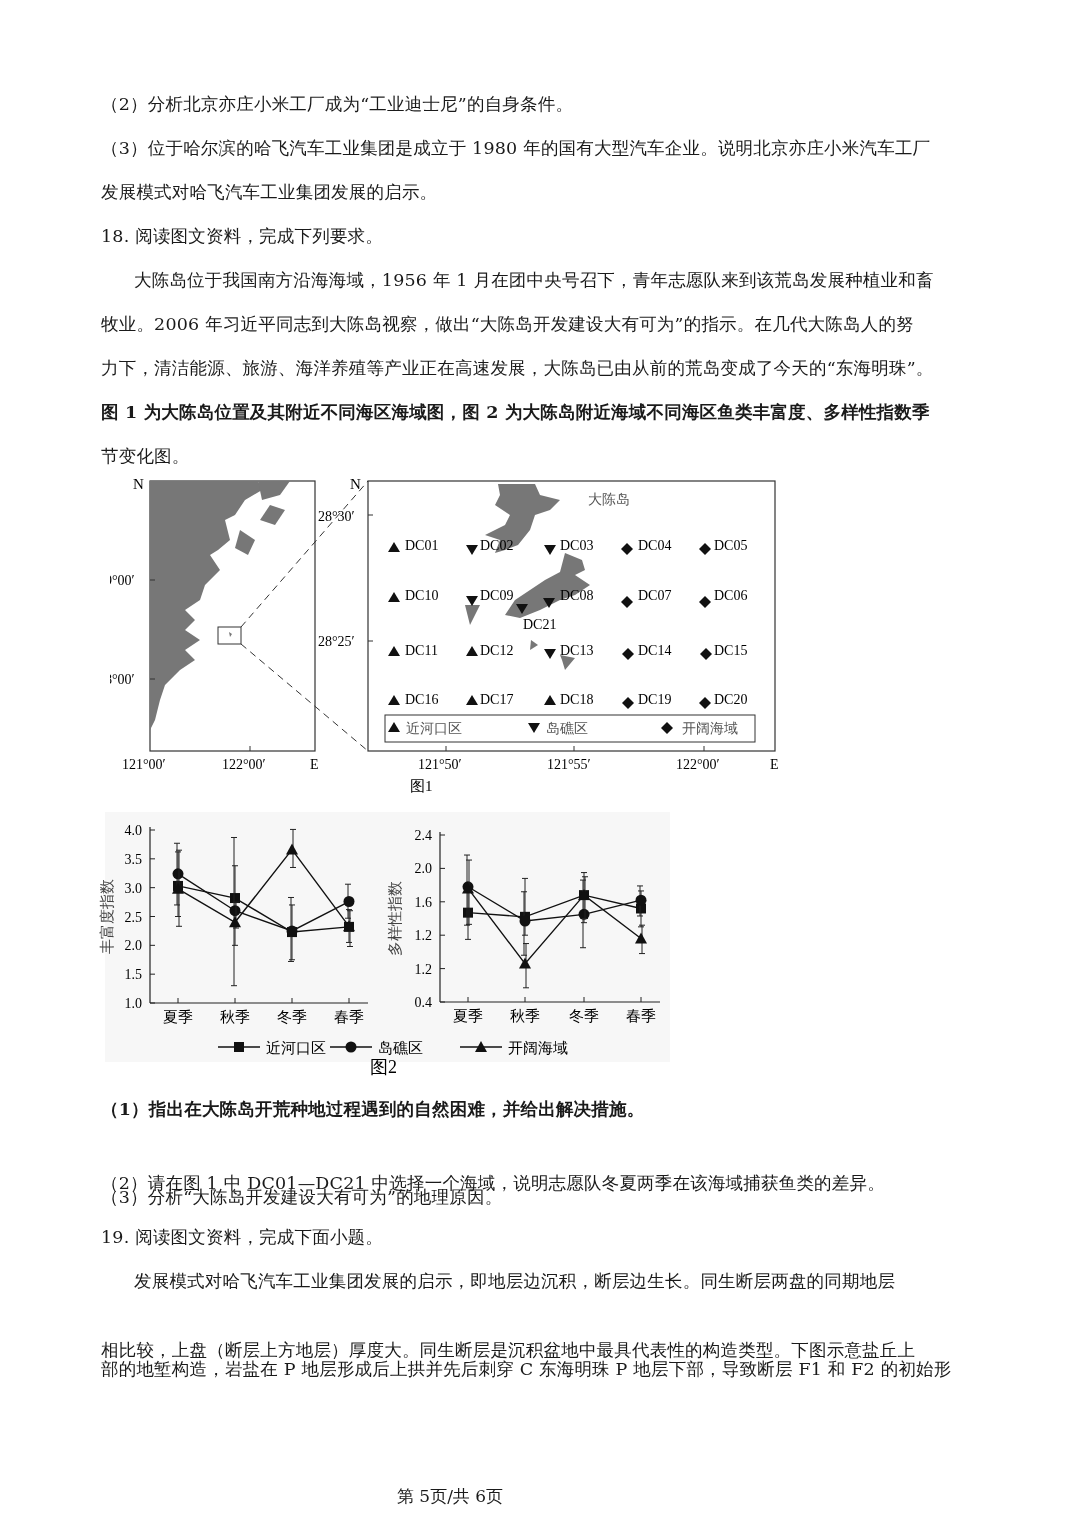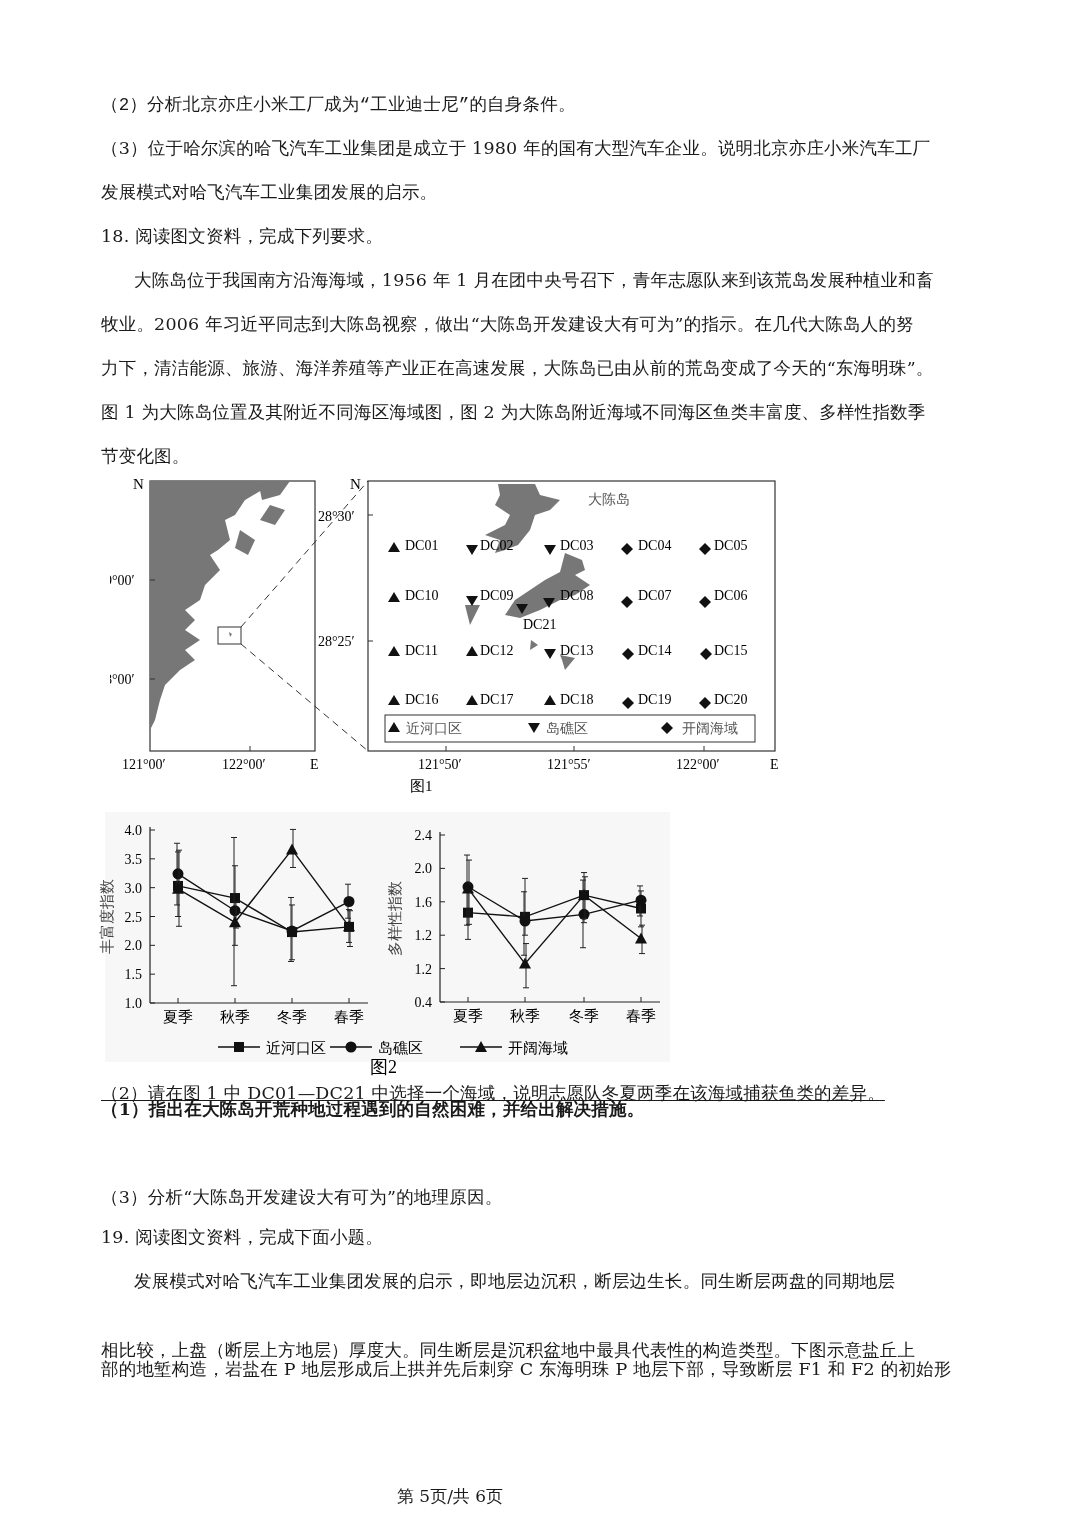--- a/index.html
+++ b/index.html
@@ -9,29 +9,29 @@
     color: #1a1a1a;
   }
   .line { position: absolute; left: 101px; font-size: 17.5px; white-space: nowrap; letter-spacing: 0.2px; }
   .indent { left: 134px; }
   .footer { position: absolute; top: 1485px; left: 0; width: 900px; text-align: center; font-size: 17px; }
   svg text { font-family: "Liberation Serif", "DejaVu Serif", serif; }
 </style>
 </head>
 <body>
 
-<div class="line" style="top:92px;font-family:Liberation Mono, monospace;">（2）分析北京亦庄小米工厂成为“工业迪士尼”的自身条件。</div>
+<div class="line" style="top:92px;">（2）分析北京亦庄小米工厂成为“工业迪士尼”的自身条件。</div>
 <div class="line" style="top:136px;">（3）位于哈尔滨的哈飞汽车工业集团是成立于 1980 年的国有大型汽车企业。说明北京亦庄小米汽车工厂</div>
 <div class="line" style="top:180px;font-family:Liberation Mono, monospace;">发展模式对哈飞汽车工业集团发展的启示。</div>
 
 <div class="line" style="top:224px;">18. 阅读图文资料，完成下列要求。</div>
 <div class="line indent" style="top:268px;">大陈岛位于我国南方沿海海域，1956 年 1 月在团中央号召下，青年志愿队来到该荒岛发展种植业和畜</div>
 <div class="line" style="top:312px;">牧业。2006 年习近平同志到大陈岛视察，做出“大陈岛开发建设大有可为”的指示。在几代大陈岛人的努</div>
 <div class="line" style="top:356px;">力下，清洁能源、旅游、海洋养殖等产业正在高速发展，大陈岛已由从前的荒岛变成了今天的“东海明珠”。</div>
-<div class="line" style="top:400px;">图 1 为大陈岛位置及其附近不同海区海域图，图 2 为大陈岛附近海域不同海区鱼类丰富度、多样性指数季</div>
+<div class="line" style="top:400px;font-weight:bold;">图 1 为大陈岛位置及其附近不同海区海域图，图 2 为大陈岛附近海域不同海区鱼类丰富度、多样性指数季</div>
 <div class="line" style="top:444px;">节变化图。</div>
 
 <svg style="position:absolute; left:110px; top:470px;" width="690" height="330" viewBox="110 470 690 330">
 
   <g>
     <text x="133" y="489" font-size="15">N</text>
     <rect x="150" y="481" width="165" height="270" fill="#fff" stroke="#333" stroke-width="1.2"></rect>
     <path d="M150,481 L258,481 L262,490 L245,500 L235,515 L225,520 L230,540 L218,550 L210,555 L220,570 L205,585 L200,600 L185,610 L195,620 L185,630 L200,640 L185,650 L195,660 L180,670 L175,675 L165,685 L160,700 L155,720 L150,730 Z" fill="#777"></path>
     <path d="M258,481 L290,481 L280,495 L262,500 Z" fill="#777"></path>
     <path d="M270,505 L285,510 L275,525 L260,520 Z" fill="#777"></path>
@@ -289,21 +289,21 @@
     <line x1="330" y1="1047" x2="372" y2="1047" stroke="#111" stroke-width="1.4"></line>
     <circle cx="351" cy="1047" r="5.5" fill="#111"></circle>
     <text x="378" y="1053" font-size="15">岛礁区</text>
     <line x1="460" y1="1047" x2="502" y2="1047" stroke="#111" stroke-width="1.4"></line>
     <path d="M481,1041 L487,1052 L475,1052 Z" fill="#111"></path>
     <text x="508" y="1053" font-size="15">开阔海域</text>
     <text x="370" y="1073" font-size="18">图2</text>
   </svg>
 
 <div class="line" style="top:1097px;font-weight:bold;">（1）指出在大陈岛开荒种地过程遇到的自然困难，并给出解决措施。</div>
-<div class="line" style="top:1081px;text-decoration:underline;">（2）请在图 1 中 DC01—DC21 中选择一个海域，说明志愿队冬夏两季在该海域捕获鱼类的差异。</div>
+<div class="line" style="top:1171px;">（2）请在图 1 中 DC01—DC21 中选择一个海域，说明志愿队冬夏两季在该海域捕获鱼类的差异。</div>
 <div class="line" style="top:1185px;">（3）分析“大陈岛开发建设大有可为”的地理原因。</div>
 
 <div class="line" style="top:1225px;">19. 阅读图文资料，完成下面小题。</div>
 <div class="line indent" style="top:1269px;">发展模式对哈飞汽车工业集团发展的启示，即地层边沉积，断层边生长。同生断层两盘的同期地层</div>
 <div class="line" style="top:1313px;margin-top:25px;">相比较，上盘（断层上方地层）厚度大。同生断层是沉积盆地中最具代表性的构造类型。下图示意盐丘上</div>
 <div class="line" style="top:1357px;">部的地堑构造，岩盐在 P 地层形成后上拱并先后刺穿 C 东海明珠 P 地层下部，导致断层 F1 和 F2 的初始形</div>
 
 <div class="footer">第 5页/共 6页</div>
 
 </body></html>

